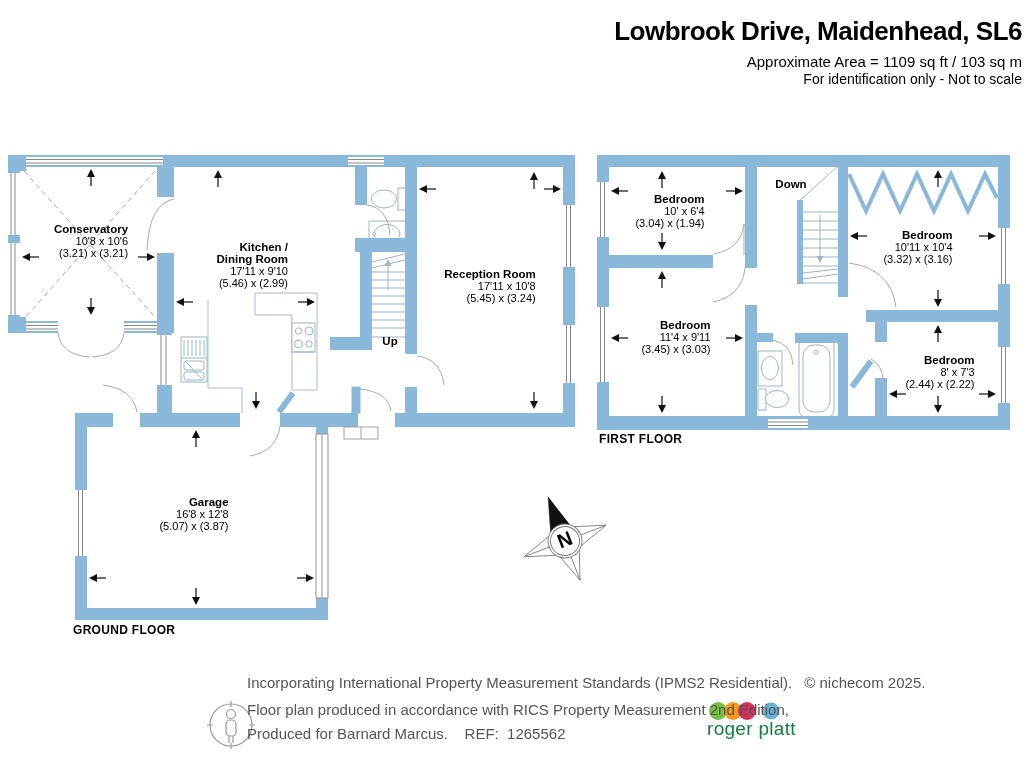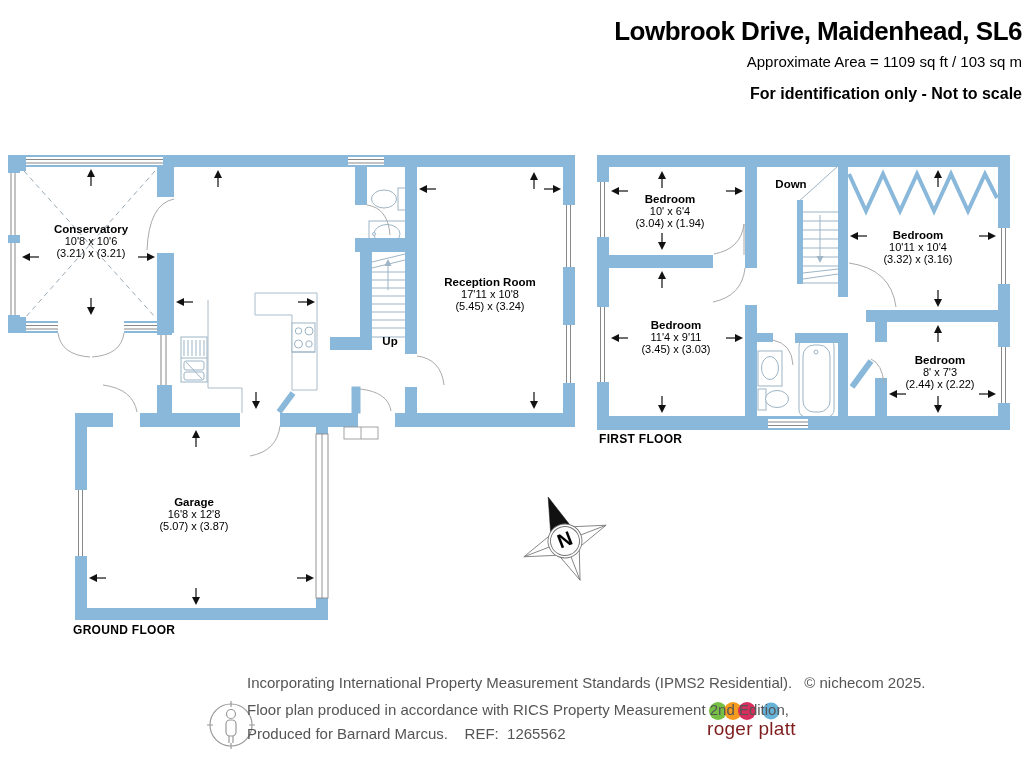--- a/index.html
+++ b/index.html
@@ -3,33 +3,33 @@
 <meta charset="utf-8">
 <style>
   html,body{margin:0;padding:0;background:#fff;}
   .canvas{position:relative;width:1024px;height:768px;background:#fff;overflow:hidden;
           font-family:"Liberation Sans",sans-serif;color:#000;}
   svg{position:absolute;left:0;top:0;}
   .header{position:absolute;right:2px;top:17px;text-align:right;}
   .title{font-size:26px;font-weight:bold;letter-spacing:-0.5px;line-height:28px;}
   .area-line{font-size:15px;font-weight:normal;line-height:19px;}
   .area-block{margin-top:7px;}
-  .disclaimer{font-size:16px;line-height:13px;margin-top:16px;font-weight:bold;}
-  .room-label{position:absolute;transform:translateX(-50%);text-align:center;
+  .disclaimer{font-size:14px;line-height:13px;margin-top:2px;}
+  .room-label{position:absolute;transform:translateX(-50%);text-align:right;
               font-size:11px;line-height:12px;width:max-content;}
   .room-label .rn{font-weight:bold;font-size:11.5px;display:block;}
   .room-label .dm{display:block;}
   .room-label.wrap{width:80px;}
   .floor-label{position:absolute;font-size:12px;font-weight:bold;letter-spacing:0.3px;}
   .stair-label{position:absolute;font-size:11.5px;font-weight:bold;transform:translateX(-50%);}
   .compass-n{position:absolute;left:565px;top:541px;font-size:20px;font-weight:bold;
              transform:translate(-50%,-54%) rotate(-21deg);}
   .footer-line{position:absolute;left:247px;font-size:15px;color:#555;line-height:11px;white-space:pre;}
   .copyright{margin-left:12px;}
-  .brand{position:absolute;left:707px;top:718px;font-size:19px;color:#7f1d1d;letter-spacing:0.3px;}
+  .brand{position:absolute;left:707px;top:718px;font-size:19px;color:#15803d;letter-spacing:0.3px;}
 </style>
 </head>
 <body>
 
 <div class="canvas">
 
 <svg width="1024" height="768" viewBox="0 0 1024 768">
   <defs>
     <g id="arrow" fill="#111" stroke="none">
       <path d="M0,0 L4,8 L-4,8 Z"></path>
@@ -306,21 +306,26 @@
       <div class="area-line">Approximate Area = 1109 sq ft / 103 sq m</div>
     </div>
     <div class="disclaimer">For identification only - Not to scale</div>
   </div>
 
   <div class="room-label" style="left:91px;top:223px;">
     <span class="rn">Conservatory</span>
     <span class="dm">10'8 x 10'6</span>
     <span class="dm">(3.21) x (3.21)</span>
   </div>
-  <div class="room-label" style="left:490px;top:276px;">
+  <div class="room-label wrap" style="left:248px;top:241px;">
+    <span class="rn">Kitchen / Dining Room</span>
+    <span class="dm">17'11 x 9'10</span>
+    <span class="dm">(5.46) x (2.99)</span>
+  </div>
+  <div class="room-label" style="left:490px;top:268px;">
     <span class="rn">Reception Room</span>
     <span class="dm">17'11 x 10'8</span>
     <span class="dm">(5.45) x (3.24)</span>
   </div>
   <div class="room-label" style="left:194px;top:496px;">
     <span class="rn">Garage</span>
     <span class="dm">16'8 x 12'8</span>
     <span class="dm">(5.07) x (3.87)</span>
   </div>
 

